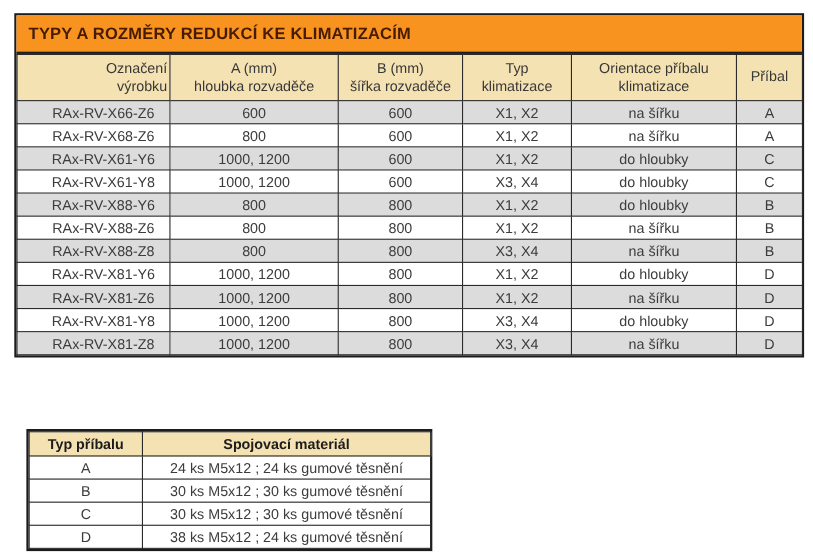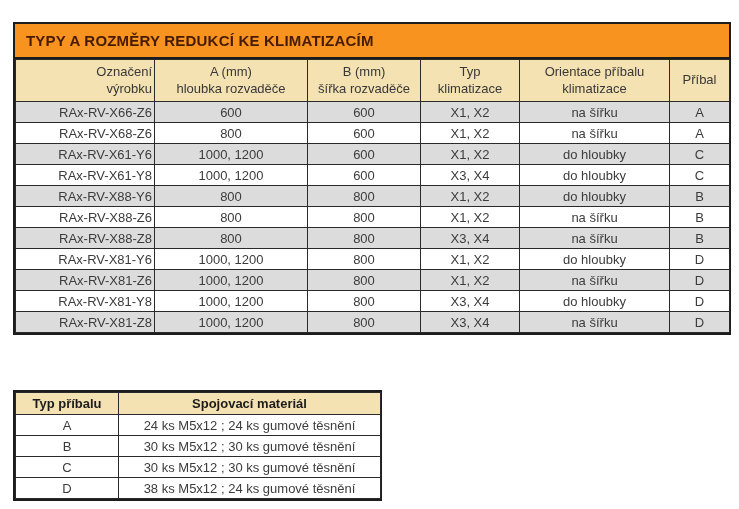--- a/index.html
+++ b/index.html
@@ -13,21 +13,21 @@
     position: relative;
     overflow: hidden;
     font-family: "Liberation Sans", "DejaVu Sans", sans-serif;
     color: #3c3c3c;
   }
 
   
   .main-table-wrap {
     position: absolute;
     left: 13px;
-    top: 22px;
+    top: 12px;
     width: 714px;
     border: 2px solid #1c1c1c;
     background: #ffffff;
   }
   .title-bar {
     background: #f7931e;
     color: #471b00;
     font-weight: bold;
     font-size: 15px;
     height: 33px;
@@ -70,30 +70,30 @@
     height: 20px;
     text-align: center;
     vertical-align: middle;
     border: 1px solid #2a2a2a;
     padding: 0 2px;
     color: #3c3c3c;
     white-space: nowrap;
     overflow: hidden;
   }
   .main-table td:first-child {
-    text-align: right;
+    text-align: center;
     padding-left: 20px;
   }
   .main-table tbody tr:nth-child(odd)  { background: #dcdcdc; }
   .main-table tbody tr:nth-child(even) { background: #ffffff; }
 
   
   .acc-table-wrap {
     position: absolute;
-    left: 13px;
+    left: 24px;
     top: 390px;
     width: 365px;
     border: 2px solid #1c1c1c;
     background: #e5e5e5;
   }
   .acc-table col.c1 { width: 103px; }
   .acc-table col.c2 { width: 262px; }
   .acc-table th {
     background: #f5e2b3;
     font-weight: bold;

